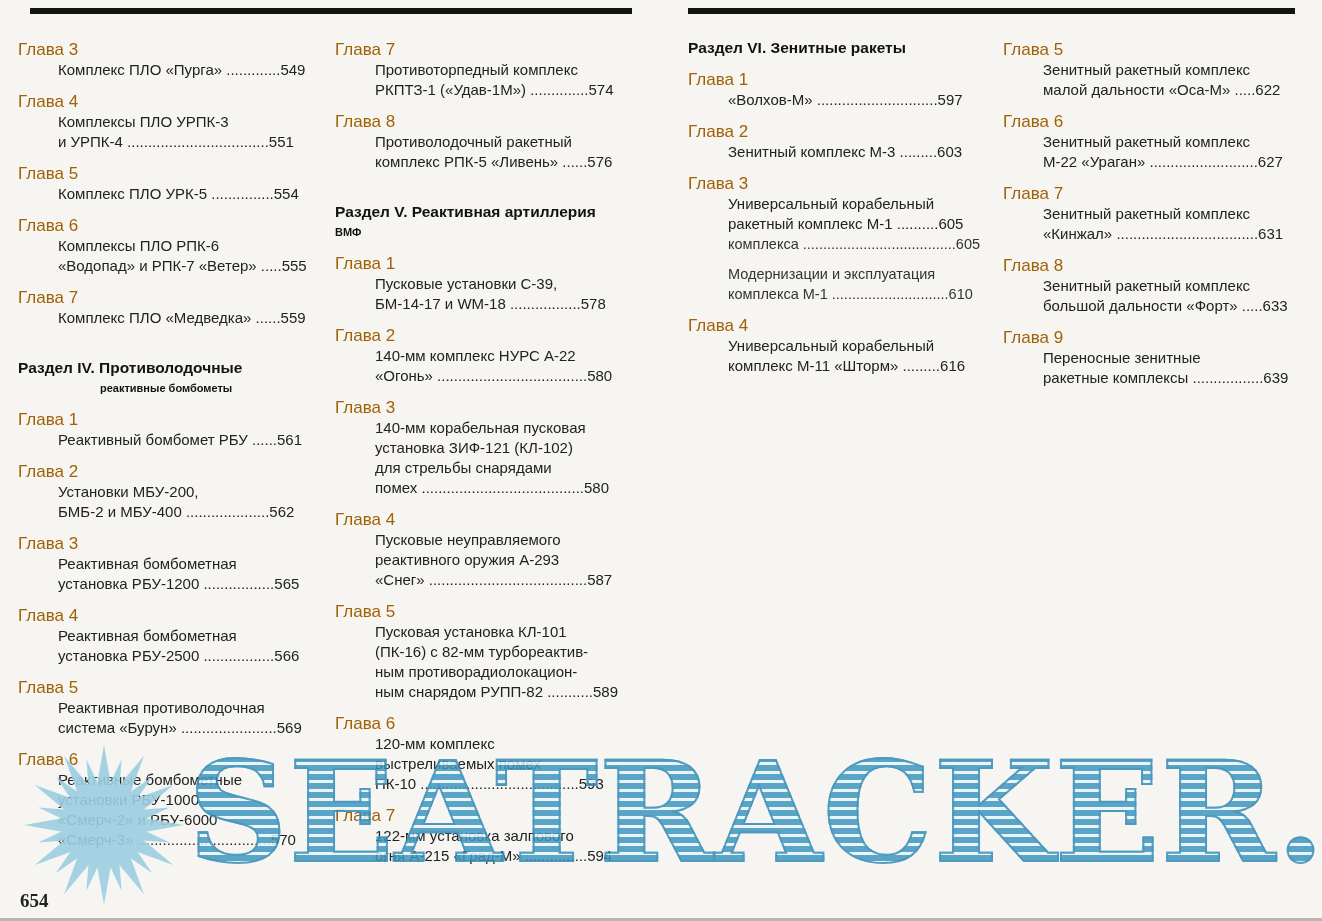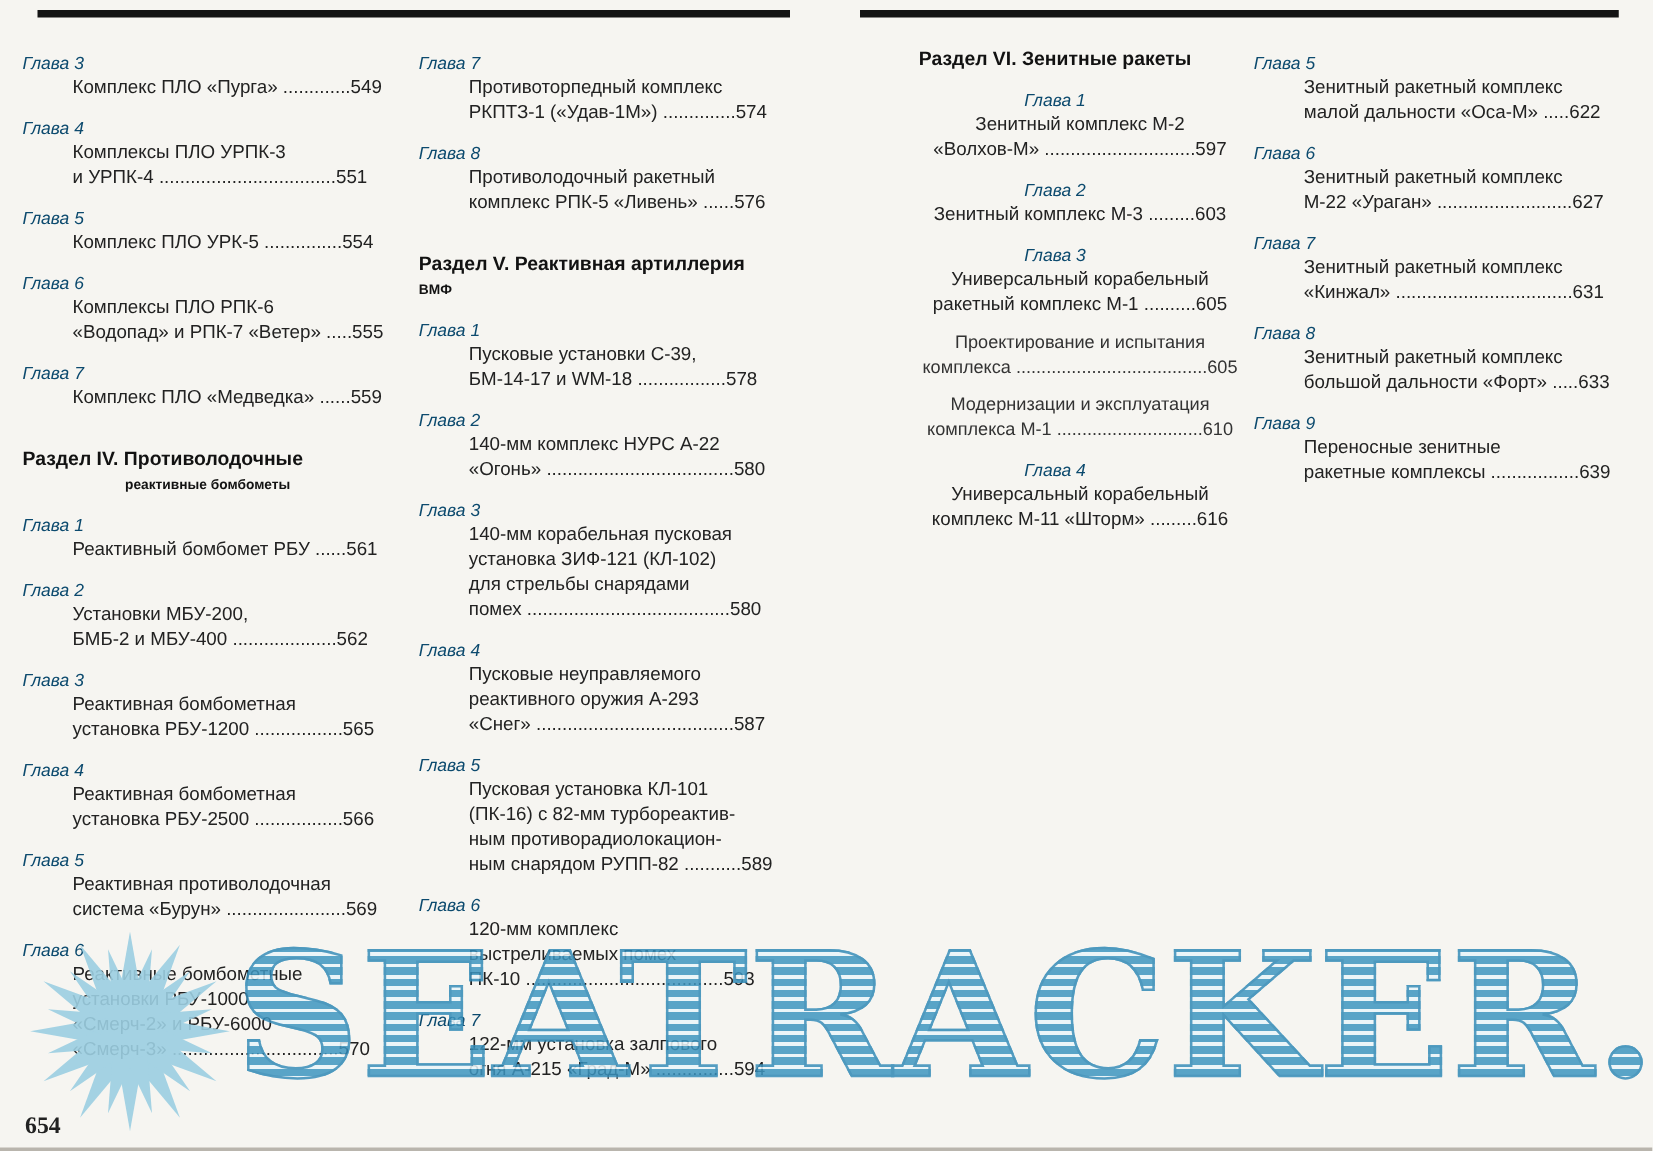--- a/index.html
+++ b/index.html
@@ -10,24 +10,24 @@
     color:#2a2a2a;
   }
   .page{position:absolute;inset:0;}
   .topbar{position:absolute;top:8px;height:6px;background:#141414;}
   .topbar.left{left:30px;width:602px;}
   .topbar.right{left:688px;width:607px;}
 
   .col{position:absolute;top:28px;width:312px;font-size:15px;line-height:20px;white-space:nowrap;}
   .col1{left:18px;}
   .col2{left:335px;}
-  .col3{left:688px;text-align:center;}
+  .col3{left:688px;}
   .col4{left:1003px;}
 
-  .b-label{margin-top:12px;font-size:14px;color:#0c4a6e;font-style:italic;}
+  .b-label{margin-top:12px;font-size:17px;color:#a16207;}
   .b-line{margin-left:40px;color:#222;}
   .b-sub{margin-left:40px;font-size:14.5px;color:#333;}
   .b-head{margin-top:30px;font-weight:bold;font-size:15.5px;color:#121212;}
   .b-head2{font-weight:bold;font-size:11px;color:#121212;}
   .b-bold{margin-top:20px;font-weight:bold;color:#121212;}
   .col > .b-head:first-child{margin-top:10px;}
 
   .page-number{
     position:absolute;left:20px;top:890px;
     font-family:"Liberation Serif","DejaVu Serif",serif;
@@ -125,28 +125,26 @@
       <div class="b-line">120-мм комплекс</div>
       <div class="b-line">выстреливаемых помех</div>
       <div class="b-line">ПК-10 ......................................593</div>
       <div class="b-label">Глава 7</div>
       <div class="b-line">122-мм установка залпового</div>
       <div class="b-line">огня А-215 «Град-М» ...............594</div>
     </div>
   <div class="col col3">
       <div class="b-head">Раздел VI. Зенитные ракеты</div>
       <div class="b-label">Глава 1</div>
-      <div class="b-line">Зенитный комплекс М-2</div>
       <div class="b-line">«Волхов-М» .............................597</div>
       <div class="b-label">Глава 2</div>
       <div class="b-line">Зенитный комплекс М-3 .........603</div>
       <div class="b-label">Глава 3</div>
       <div class="b-line">Универсальный корабельный</div>
       <div class="b-line">ракетный комплекс М-1 ..........605</div>
-      <div class="b-sub" style="margin-top: 10px;">Проектирование и испытания</div>
       <div class="b-sub">комплекса ......................................605</div>
       <div class="b-sub" style="margin-top: 10px;">Модернизации и эксплуатация</div>
       <div class="b-sub">комплекса М-1 .............................610</div>
       <div class="b-label">Глава 4</div>
       <div class="b-line">Универсальный корабельный</div>
       <div class="b-line">комплекс М-11 «Шторм» .........616</div>
     </div>
   <div class="col col4">
       <div class="b-label">Глава 5</div>
       <div class="b-line">Зенитный ракетный комплекс</div>

